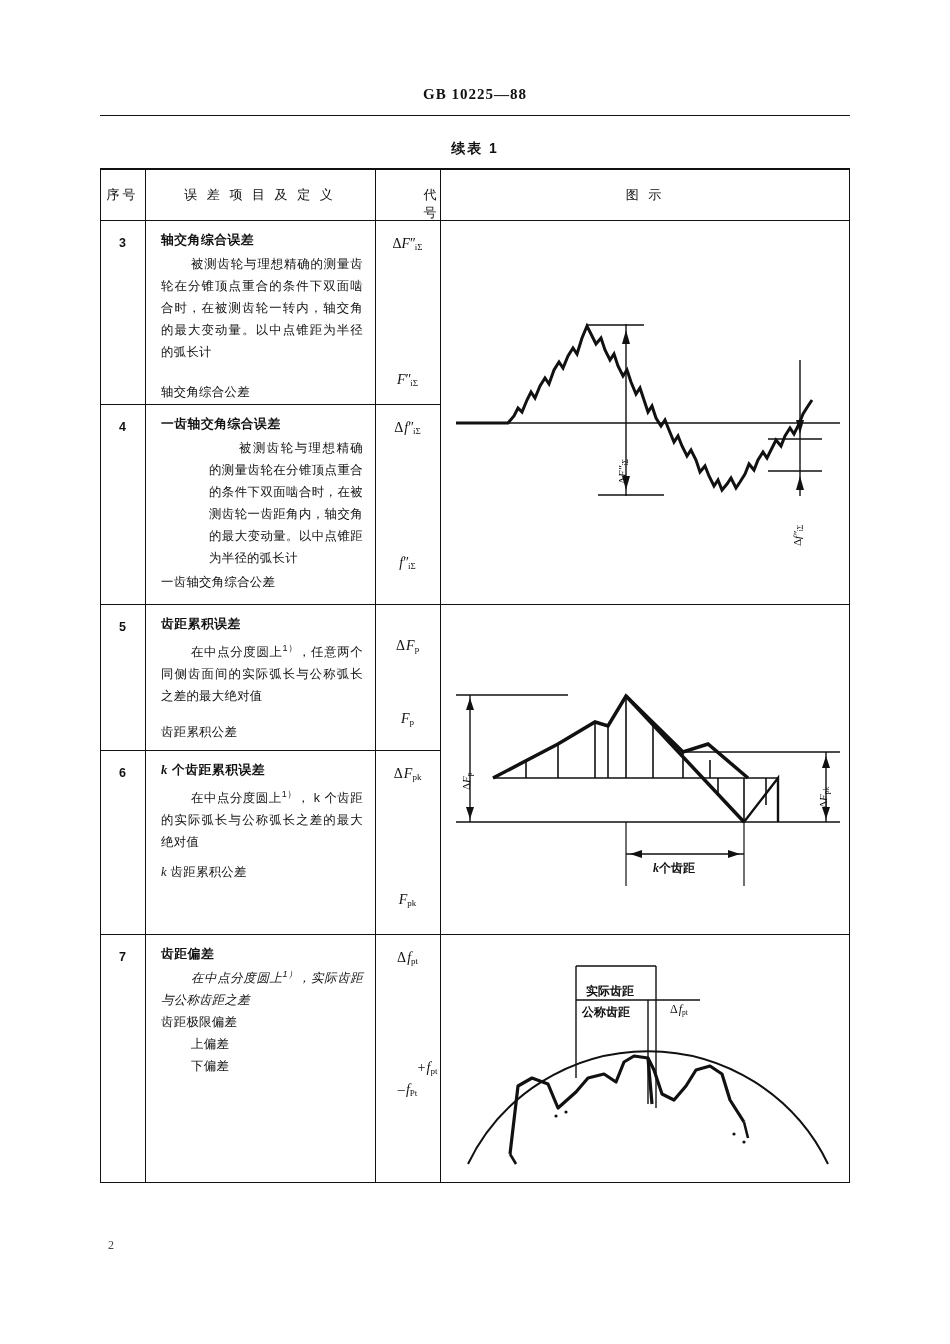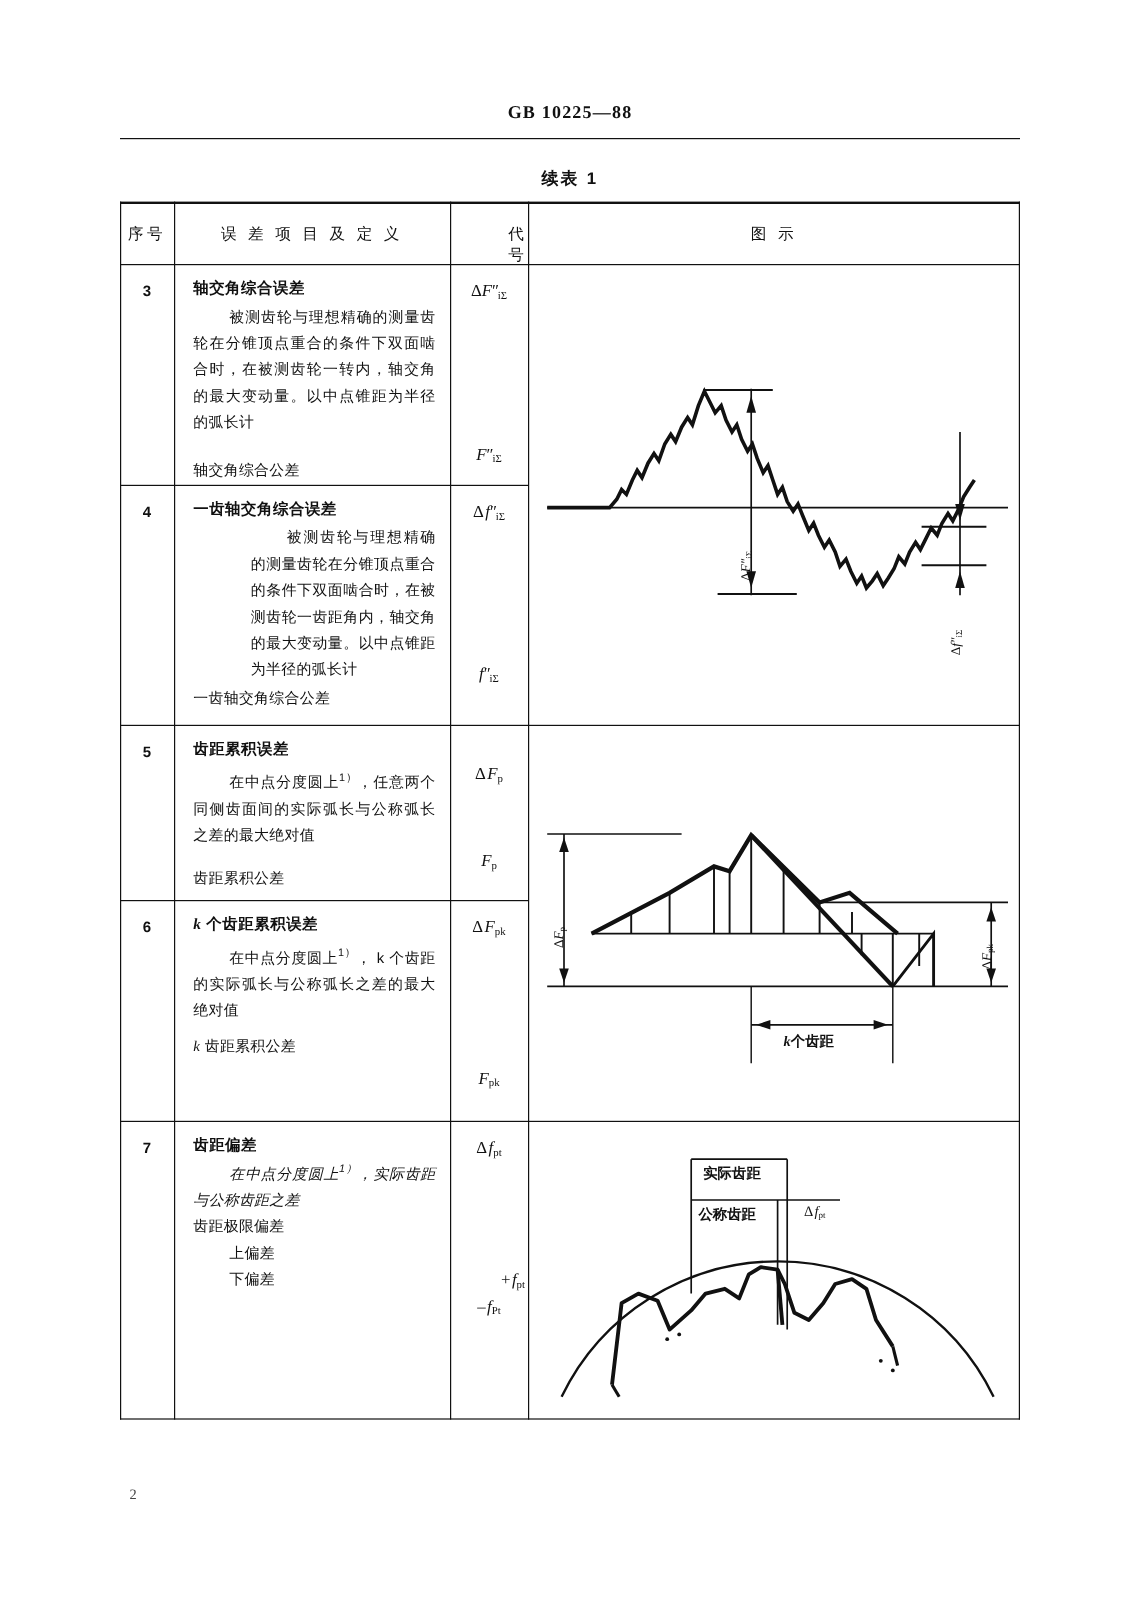--- a/index.html
+++ b/index.html
@@ -342,21 +342,21 @@
         <line x1="62" y1="196" x2="68" y2="206" stroke="#111" stroke-width="2.6"></line>
         <line x1="296" y1="164" x2="300" y2="180" stroke="#111" stroke-width="2.6"></line>
 
         <line x1="200" y1="100" x2="204" y2="146" stroke="#111" stroke-width="3.2"></line>
 
         <circle cx="108" cy="158" r="1.6" fill="#111"></circle>
         <circle cx="118" cy="154" r="1.6" fill="#111"></circle>
         <circle cx="286" cy="176" r="1.6" fill="#111"></circle>
         <circle cx="296" cy="184" r="1.6" fill="#111"></circle>
       </svg>
-      <span class="cnlbl" style="left:138px;top:12px;text-align:right;">实际齿距</span>
+      <span class="cnlbl" style="left:138px;top:25px;text-align:right;">实际齿距</span>
       <span class="cnlbl" style="left:134px;top:46px;">公称齿距</span>
       <span class="figlbl" style="left:222px;top:44px;font-size:12px;">
         <span class="up">Δ</span> <span>f</span><sub>pt</sub>
       </span>
     </div>
 
   </div>
 </div>
 
 </body></html>

